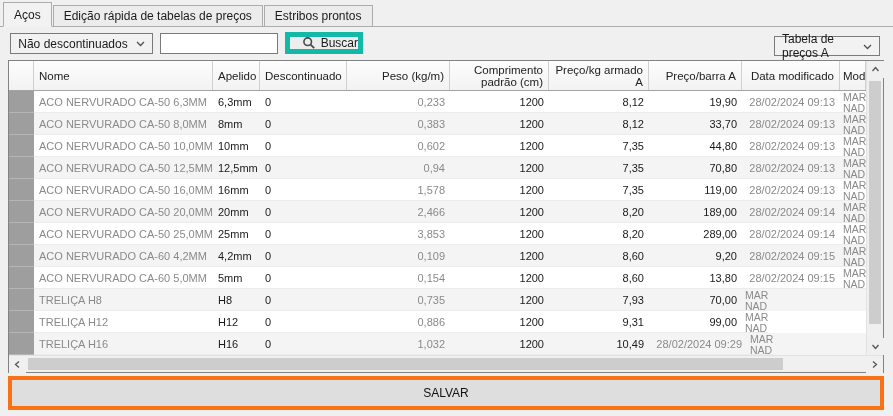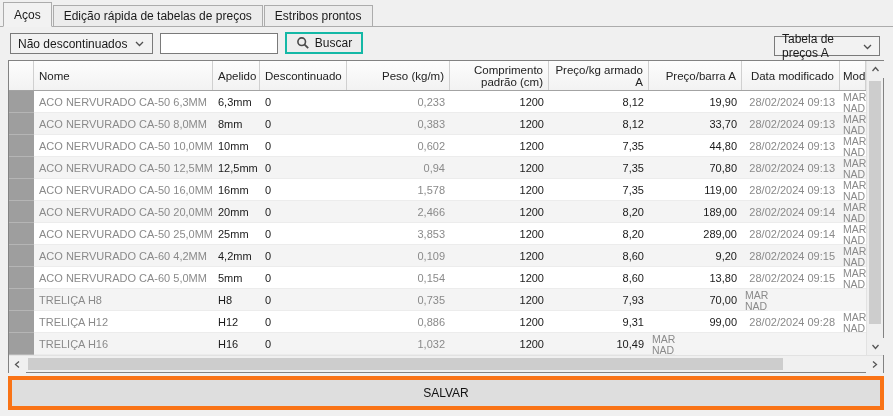--- a/index.html
+++ b/index.html
@@ -40,37 +40,37 @@
     padding-top:4px;
   }
 
   
   .filterbar { position:absolute; top:33px; left:0; width:893px; height:22px; }
   .combo {
     position:absolute;
     height:21px;
     border:1px solid #7a7a7a;
     background:#f2f2f2;
-    display:flex; align-items:center; justify-content:flex-start;
+    display:flex; align-items:center; justify-content:center;
     padding:0 5px 0 7px;
     font-size:12px;
     cursor:default;
   }
   .combo .chev { width:13px; height:13px; flex:0 0 auto; margin-left:6px; }
   #combo-status { left:10px; width:143px; top:0; }
   #combo-pricetable { left:774px; width:106px; top:3px; height:20px; }
   .textinput {
     position:absolute; left:160px; top:0; width:118px; height:21px;
     border:1px solid #7a7a7a; background:#ffffff;
     font-family:"Liberation Sans", sans-serif; font-size:12px; padding:0 4px;
   }
   .btn-search {
     position:absolute; left:285px; top:-1px; width:78px; height:22px;
-    border:2px solid #14b8a6; background:#ededed;
-    display:flex; align-items:center; justify-content:center; gap:5px;
+    border:5px solid #14b8a6; background:#ededed;
+    display:flex; align-items:center; justify-content:flex-end; gap:5px;
     font-size:12px; cursor:default;
   }
 
   
   .grid-wrap {
     position:absolute; left:8px; top:60px; width:876px; height:313px;
     border:1px solid #828282; background:#ffffff;
   }
   .grid-inner { position:absolute; left:0; top:0; right:17px; bottom:17px; overflow:hidden; }
 
@@ -347,31 +347,31 @@
         </div>
         <div class="grid-row">
           <div class="cell c0"></div>
           <div class="cell c1">TRELIÇA H12</div>
           <div class="cell c2">H12</div>
           <div class="cell c3">0</div>
           <div class="cell c4">0,886</div>
           <div class="cell c5">1200</div>
           <div class="cell c6">9,31</div>
           <div class="cell c7">99,00</div>
-          <div class="cell c8">28/02/2024 09:28</div>
           <div class="cell c9">MAR NAD</div>
         </div>
         <div class="grid-row">
           <div class="cell c0"></div>
           <div class="cell c1">TRELIÇA H16</div>
           <div class="cell c2">H16</div>
           <div class="cell c3">0</div>
           <div class="cell c4">1,032</div>
           <div class="cell c5">1200</div>
           <div class="cell c6">10,49</div>
+          <div class="cell c8">28/02/2024 09:29</div>
           <div class="cell c9">MAR NAD</div>
         </div>
       </div>
   </div>
 
   <div class="vscroll">
     <div class="arrow up">
       <svg class="chevsvg" width="11" height="11" viewBox="0 0 11 11">
           <polyline points="2.5,7 5.5,3.5 8.5,7" fill="none" stroke="#555" stroke-width="1.3"></polyline>
         </svg>

